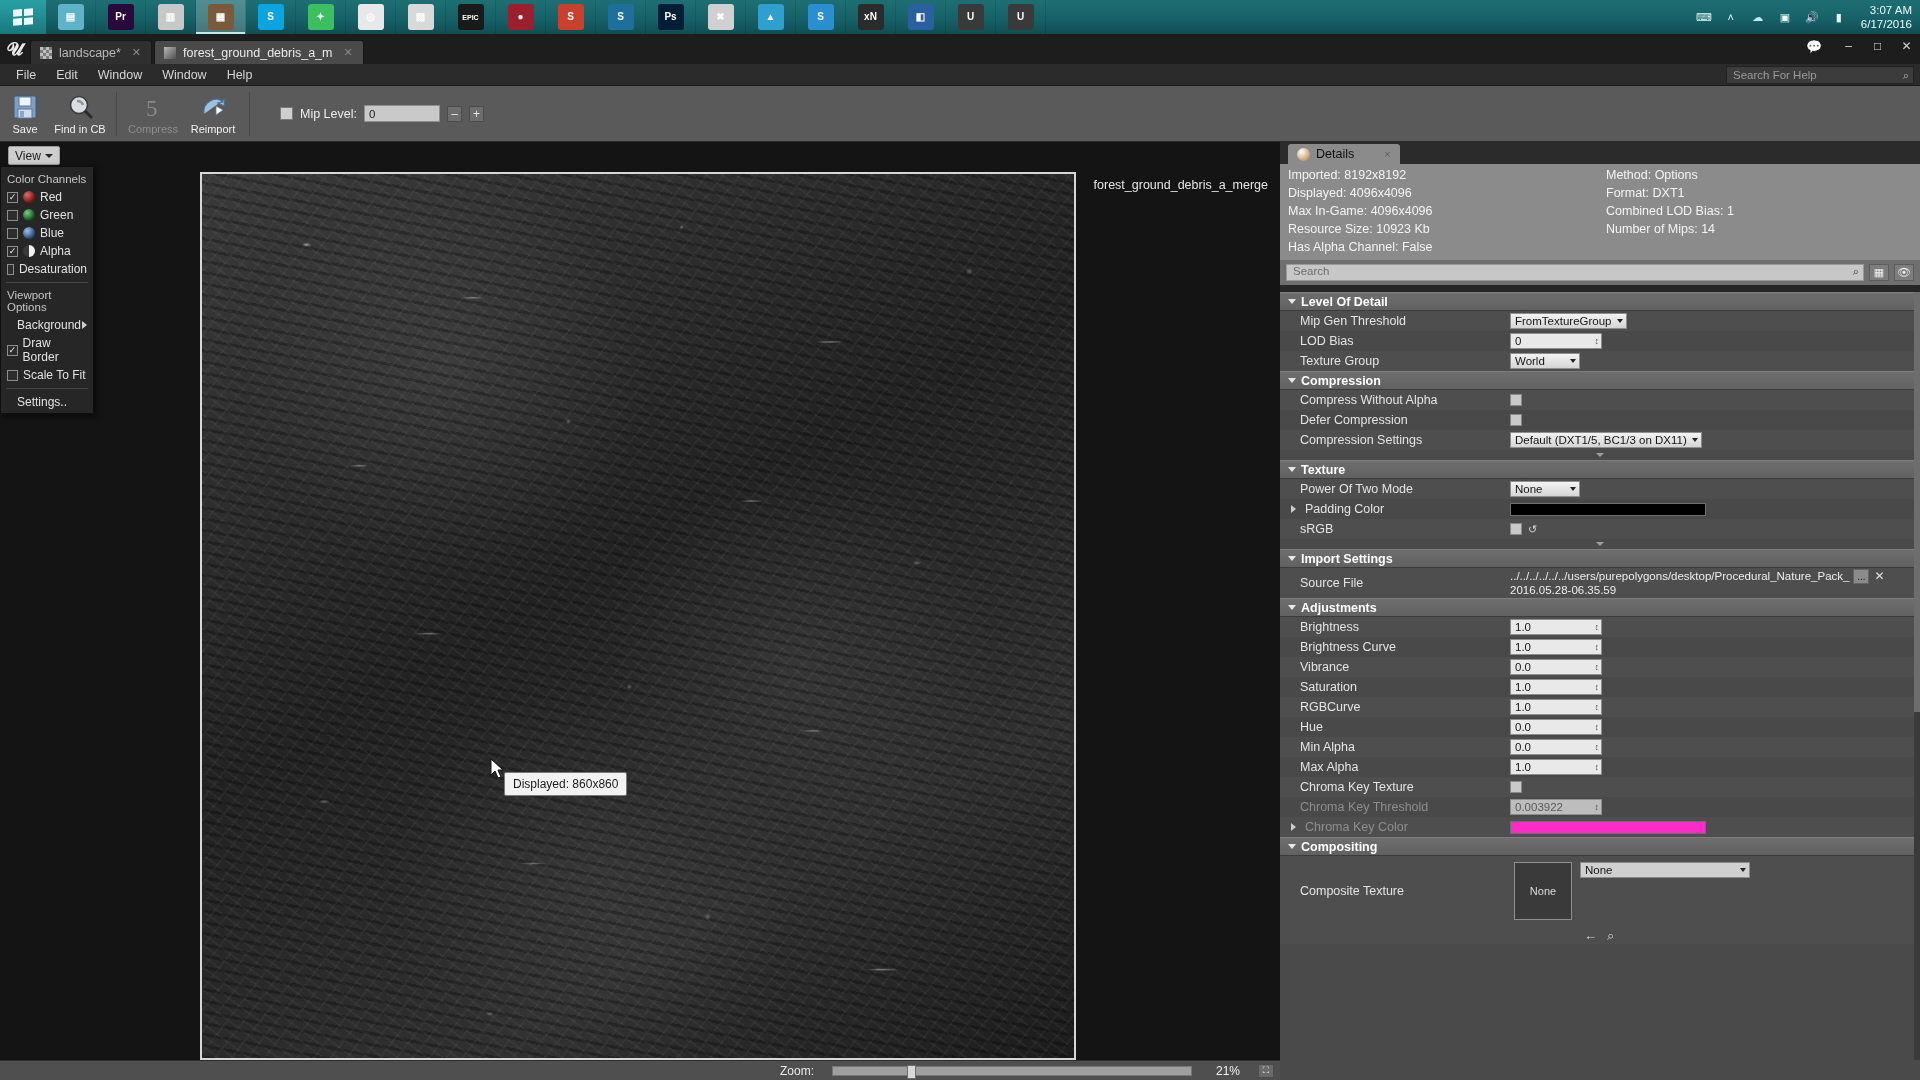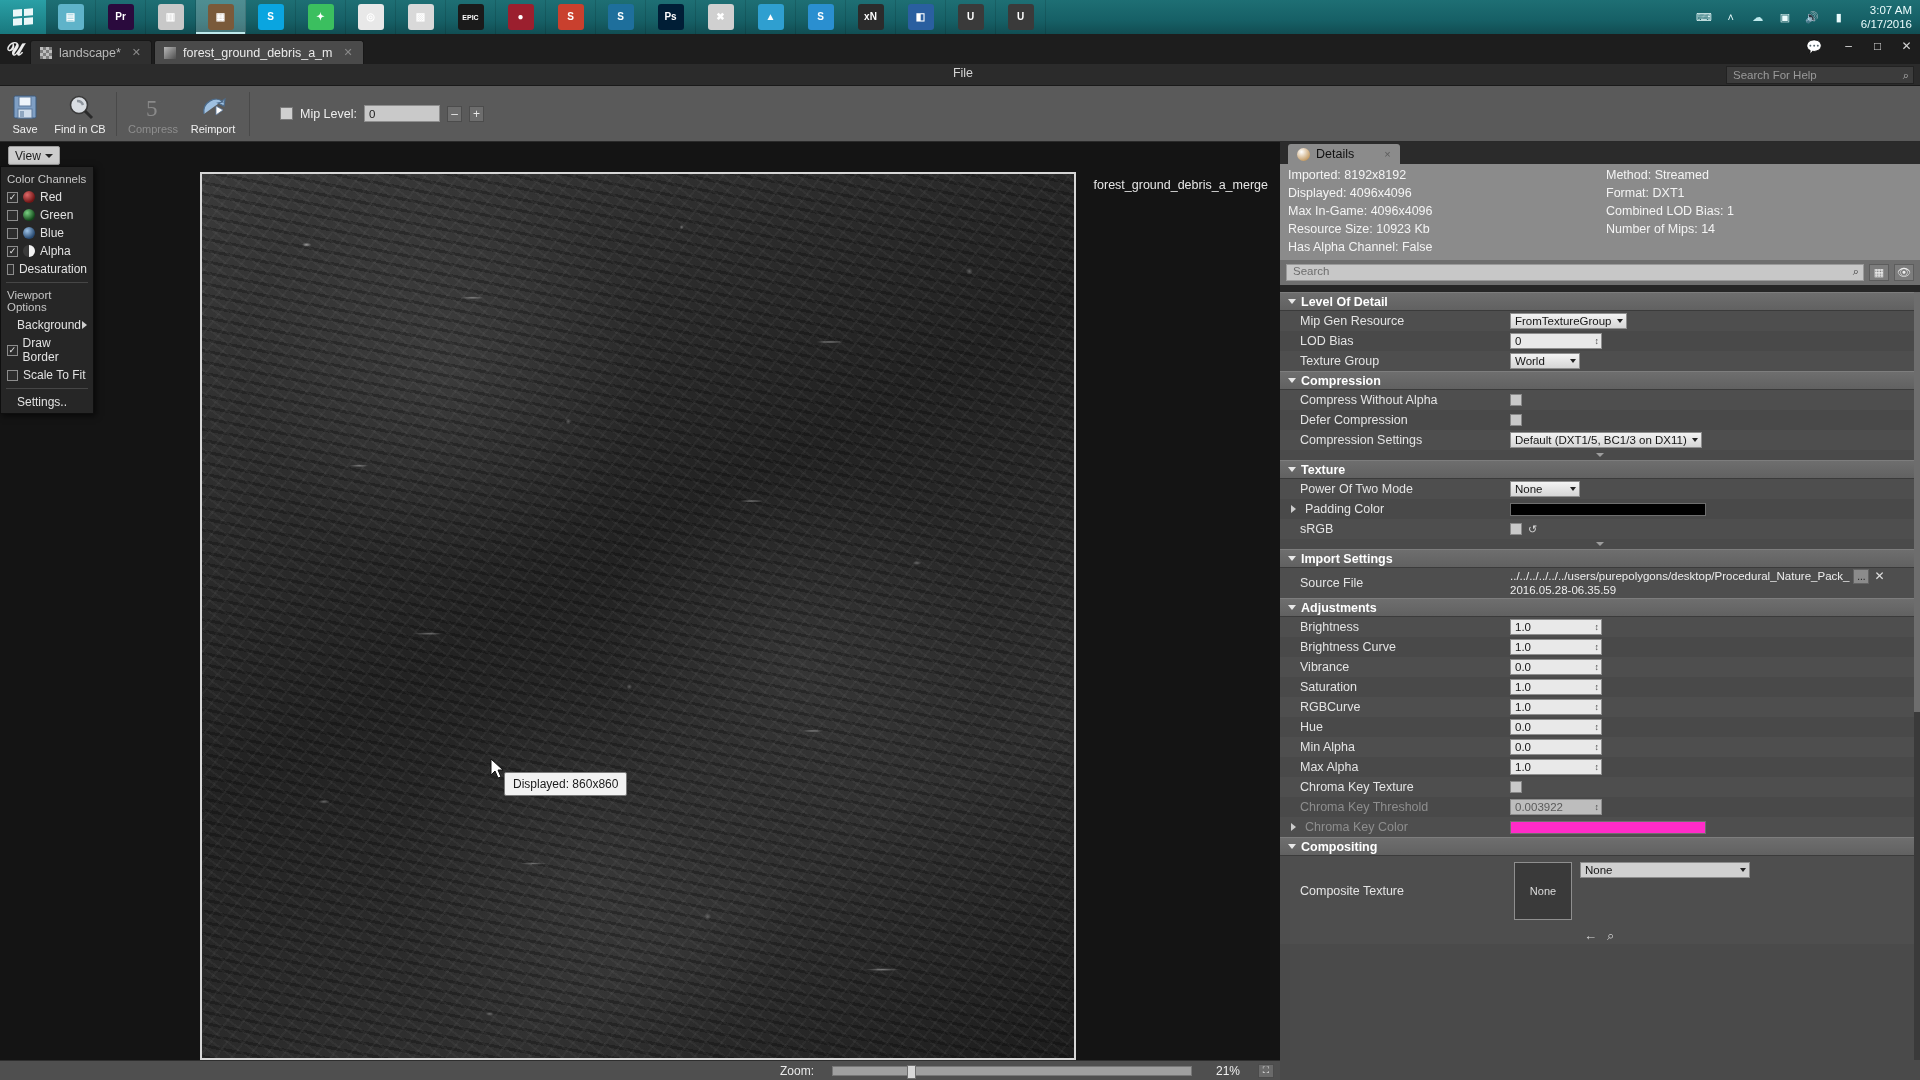--- a/index.html
+++ b/index.html
@@ -68,21 +68,21 @@
   .ue-tab .tabx { color: #8a8a8a; font-size: 11px; margin-left: 4px; }
   .ue-win-ctl {
     position: absolute; right: 4px; top: 3px; display: flex; align-items: center; gap: 10px;
   }
   .ue-win-ctl .wbtn { width: 19px; height: 18px; display: flex; align-items: center; justify-content: center; color: #d6d6d6; font-size: 12px; }
   .ue-chat { color: #cfcfcf; font-size: 13px; margin-right: 6px; }
 
   
   .ue-menubar {
     height: 22px; background: #2b2b2b; display: flex; align-items: center;
-    padding-left: 6px; border-bottom: 1px solid #1a1a1a; position: relative; flex-direction: column;
+    padding-left: 6px; border-bottom: 1px solid #1a1a1a; position: relative;
   }
   .ue-menubar .mi { padding: 2px 10px; font-size: 12.5px; color: #d5d5d5; }
   .ue-search-help {
     position: absolute; right: 6px; top: 2px; width: 188px; height: 18px;
     background: #3c3c3c; border: 1px solid #222; display: flex; align-items: center;
     padding: 0 18px 0 6px; color: #9a9a9a; font-size: 11.5px;
   }
   .ue-search-help .mag { position: absolute; right: 4px; top: 2px; color: #b5b5b5; font-size: 11px; }
 
   
@@ -542,21 +542,21 @@
         <div class="det-tabrow">
           <div class="det-tab">
             <span style="width:13px;height:13px;border-radius:50%;background:radial-gradient(circle at 35% 30%,#fff,#b07a30);display:inline-block;"></span>
             <span>Details</span>
             <span class="tx">×</span>
           </div>
         </div>
 
         <div class="det-info" id="det-info">
             <div>Imported: 8192x8192</div>
-            <div>Method: Streamed</div>
+            <div>Method: Options</div>
             <div>Displayed: 4096x4096</div>
             <div>Format: DXT1</div>
             <div>Max In-Game: 4096x4096</div>
             <div>Combined LOD Bias: 1</div>
             <div>Resource Size: 10923 Kb</div>
             <div>Number of Mips: 14</div>
             <div>Has Alpha Channel: False</div>
             <div></div>
           </div>
 
@@ -569,21 +569,21 @@
           <div class="det-icobtn">👁</div>
         </div>
 
         <div class="det-scroll" id="det-scroll">
             <div class="cat-header">
               <span class="tri"></span>
               <span>Level Of Detail</span>
             </div>
             <div class="prop-row">
               <div class="prop-label">
-                <span>Mip Gen Resource</span>
+                <span>Mip Gen Threshold</span>
               </div>
               <div class="prop-value">
                 <span class="combo">
                   <span>FromTextureGroup</span>
                   <span class="cv"></span>
                 </span>
               </div>
             </div>
             <div class="prop-row alt">
               <div class="prop-label">

